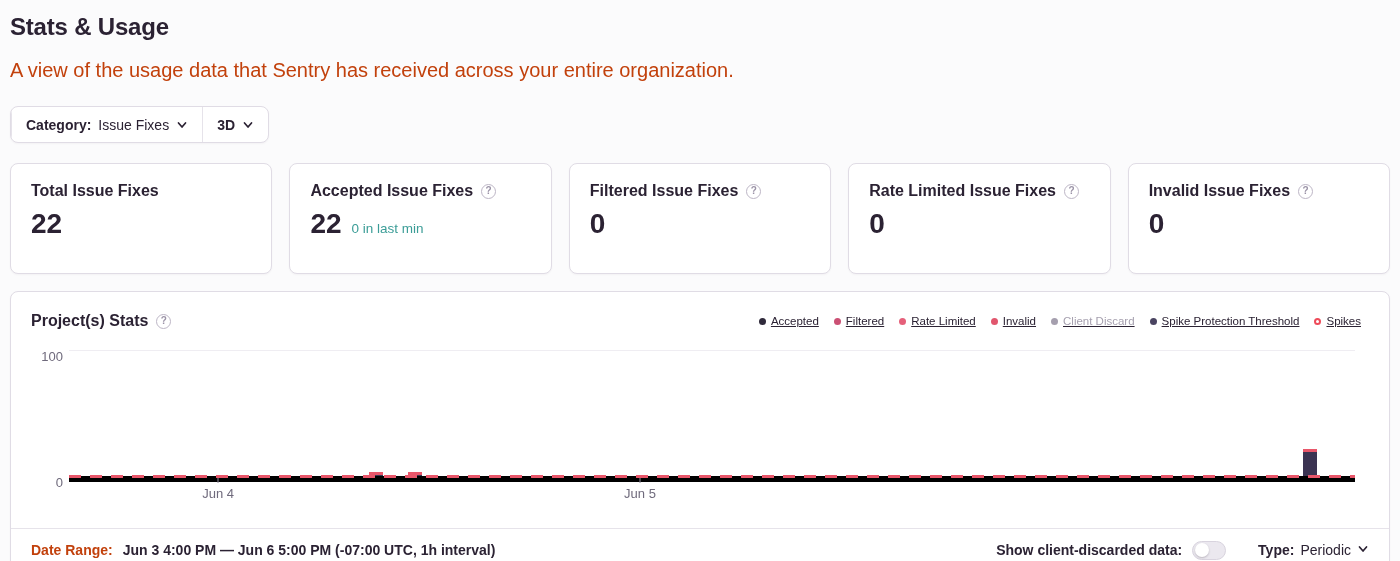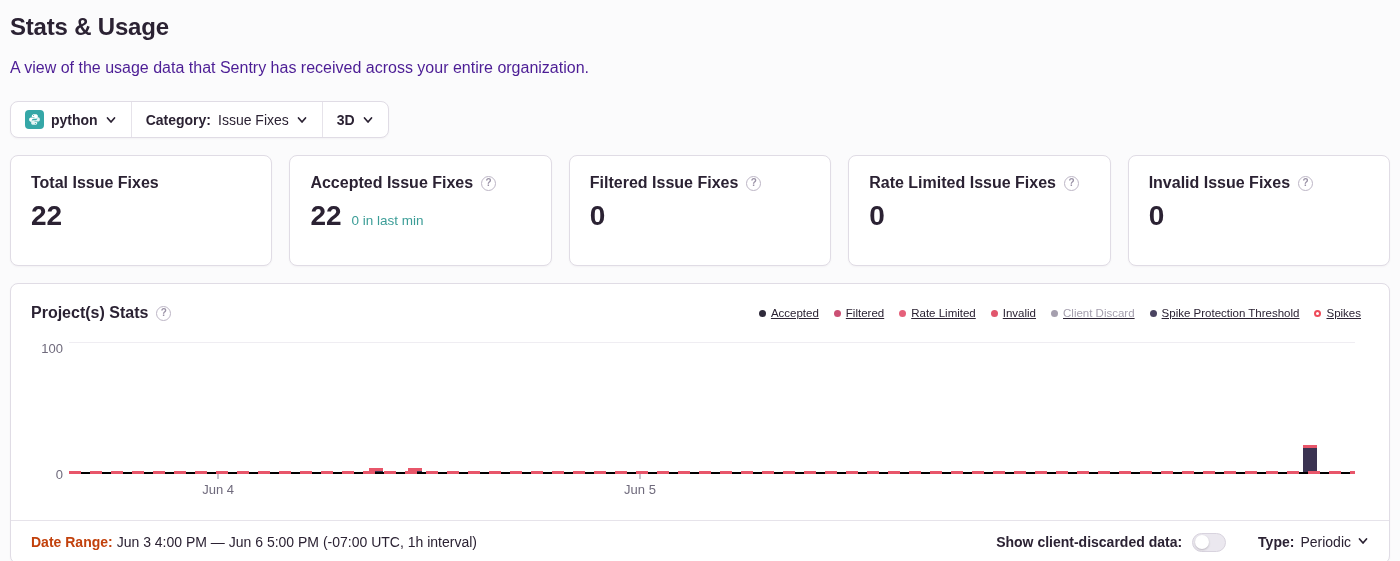--- a/index.html
+++ b/index.html
@@ -6,21 +6,21 @@
   html,body { width:1400px; height:561px; overflow:hidden; }
   body {
     font-family:"Liberation Sans","DejaVu Sans",sans-serif;
     background:#f7f7f8;
     color:#2b2233;
   }
   .page { width:1400px; height:561px; padding:0 10px; position:relative; background:#fbfbfc; }
 
   
   .page-title { font-size:24px; font-weight:700; color:#2b2233; padding-top:13px; letter-spacing:-0.2px; }
-  .page-subtitle { font-size:16px; color:#4c1d95; margin-top:18px; }
+  .page-subtitle { font-size:20px; color:#c2410c; margin-top:18px; }
 
   
   .filterbar {
     margin-top:24px; display:inline-flex; align-items:stretch; height:37px;
     background:#fff; border:1px solid #e0dce5; border-radius:8px;
     box-shadow:0 1px 2px rgba(43,34,51,0.04); overflow:hidden;
   }
   .fseg {
     display:flex; align-items:center; gap:7px; padding:0 14px;
     background:transparent; border:none; cursor:pointer;
@@ -68,39 +68,39 @@
   .legend-item { display:flex; align-items:center; gap:5px; cursor:pointer; }
   .legend-dot { width:7px; height:7px; border-radius:50%; }
   .legend-ring { width:7px; height:7px; border-radius:50%; background:#fff; }
   .legend-label { font-size:11.5px; color:#2b2233; }
   .legend-item.muted .legend-label { color:#a59fae; }
 
   
   .plot-wrap { position:absolute; left:0; right:0; top:0; bottom:0; }
   .plot-area {
     position:absolute; left:58px; right:34px; top:58px; bottom:89px;
-    border-bottom:2px solid #000000;
+    border-bottom:6px solid #000000;
   }
   .gridline-top { position:absolute; left:0; right:0; top:0; height:1px; background:#efedf2; }
   .ytick { position:absolute; width:40px; text-align:right; font-size:13px; color:#6f6a7c; }
   .ytick-100 { left:12px; top:57px; }
   .ytick-0 { left:12px; top:183px; }
   .threshold-line { position:absolute; left:0; right:0; bottom:-2px; height:3px; z-index:2; }
   .bar { position:absolute; bottom:0; width:14px; background:#3b3352; border-top:3px solid #e8566a; z-index:1; }
   .xtick-mark { position:absolute; top:100%; margin-top:2px; width:1px; height:5px; background:#8e8899; transform:translateX(-0.5px); }
   .xtick-label { position:absolute; top:100%; margin-top:10px; transform:translateX(-50%); font-size:13px; color:#6f6a7c; white-space:nowrap; }
 
   
   .panel-footer {
     position:absolute; left:0; right:0; bottom:0; height:43px;
     border-top:1px solid #e6e3ea; display:flex; align-items:center;
     padding:0 20px; font-size:14px;
   }
   .fl-label { color:#c2410c; font-weight:700; }
-  .fl-value { color:#2b2233; margin-left:4px; }
+  .fl-value { color:#2b2233; margin-left:10px;font-weight:bold; }
   .footer-right { margin-left:auto; display:flex; align-items:center; gap:10px; }
   .toggle-label { font-weight:700; color:#2b2233; }
   .toggle {
     width:34px; height:19px; border-radius:10px; background:#ebe8ef;
     border:1px solid #d8d3de; position:relative; cursor:pointer;
   }
   .toggle-knob {
     position:absolute; left:2px; top:1.5px; width:14px; height:14px;
     border-radius:50%; background:#fff; box-shadow:0 1px 2px rgba(43,34,51,0.25);
   }
@@ -110,32 +110,20 @@
 </style>
 </head>
 <body>
 
 <div class="page">
 
   <h1 class="page-title">Stats &amp; Usage</h1>
   <p class="page-subtitle">A view of the usage data that Sentry has received across your entire organization.</p>
 
   <div class="filterbar">
-    <button class="fseg">
-      <span class="pyicon">
-        <svg width="13" height="13" viewBox="0 0 16 16">
-          <path fill="#ffffff" d="M7.9 1.4c-1.9 0-3.2.8-3.2 2v1.5H8v.5H3.6c-1.3 0-2.2 1.1-2.2 2.7s.9 2.7 2.2 2.7h1.1V9.2c0-1.2 1-2.2 2.2-2.2h3.2c1.1 0 2-.9 2-2V3.4c0-1.2-1.3-2-3.2-2h-1zm-1 1.1a.65.65 0 1 1 0 1.3.65.65 0 0 1 0-1.3z"></path>
-          <path fill="#e3f4f4" d="M8.1 14.6c1.9 0 3.2-.8 3.2-2v-1.5H8v-.5h4.4c1.3 0 2.2-1.1 2.2-2.7s-.9-2.7-2.2-2.7h-1.1v1.6c0 1.2-1 2.2-2.2 2.2H5.9c-1.1 0-2 .9-2 2v1.6c0 1.2 1.3 2 3.2 2h1zm1-1.1a.65.65 0 1 1 0-1.3.65.65 0 0 1 0 1.3z"></path>
-        </svg>
-      </span>
-      <span class="b">python</span>
-      <svg class="chev" width="12" height="12" viewBox="0 0 12 12">
-          <polyline points="2.5,4 6,8 9.5,4" fill="none" stroke="#2b2233" stroke-width="1.7" stroke-linecap="round" stroke-linejoin="round"></polyline>
-        </svg>
-    </button>
     <div class="fdiv"></div>
     <button class="fseg">
       <span class="b">Category:</span>
       <span>Issue Fixes</span>
       <svg class="chev" width="12" height="12" viewBox="0 0 12 12">
           <polyline points="2.5,4 6,8 9.5,4" fill="none" stroke="#2b2233" stroke-width="1.7" stroke-linecap="round" stroke-linejoin="round"></polyline>
         </svg>
     </button>
     <div class="fdiv"></div>
     <button class="fseg">

